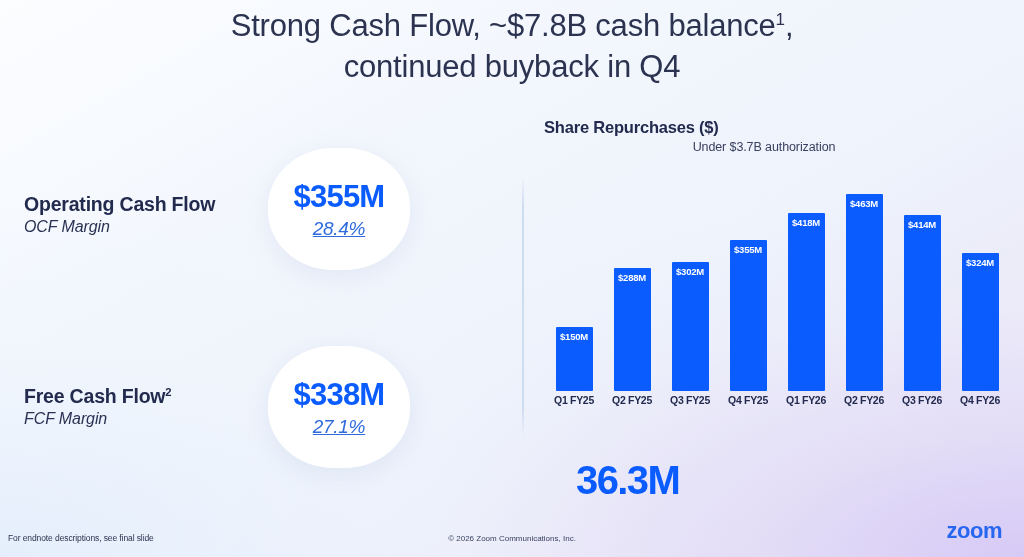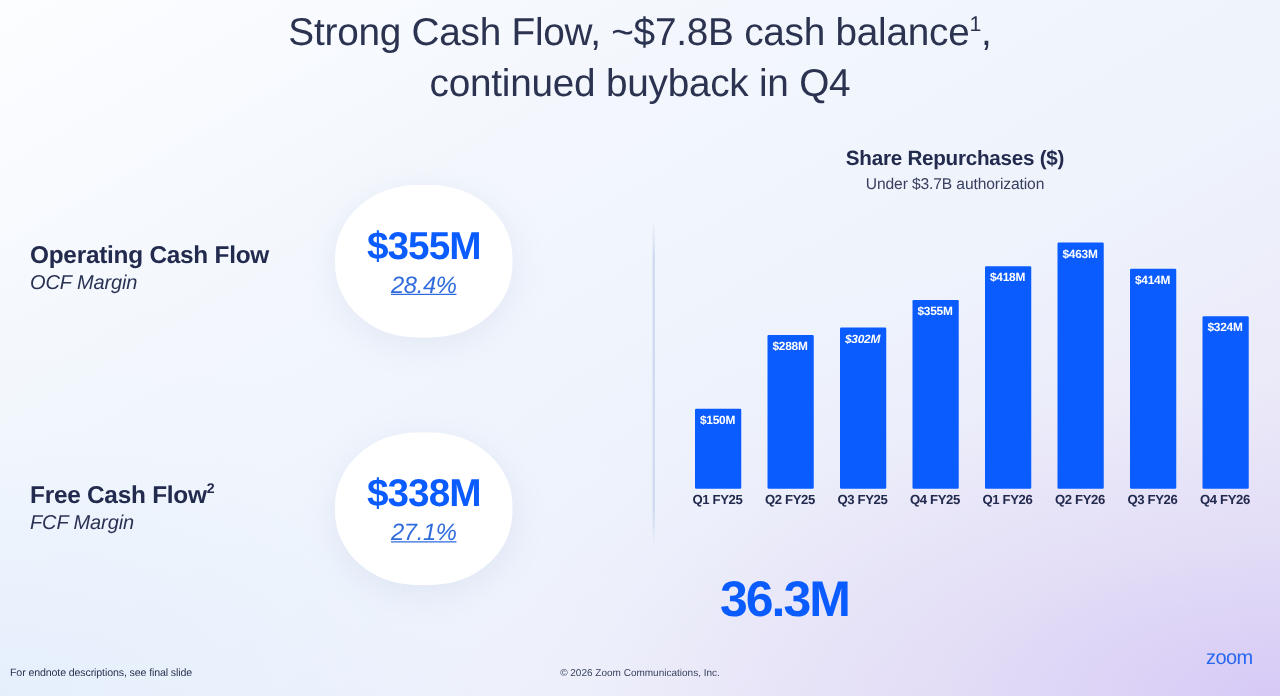--- a/index.html
+++ b/index.html
@@ -71,21 +71,21 @@
   .divider{
     position:absolute; left:522px; top:176px;
     width:2px; height:262px;
     background:linear-gradient(to bottom, rgba(209,221,242,0) 0%, rgba(205,218,240,0.95) 12%, rgba(205,218,240,0.95) 88%, rgba(209,221,242,0) 100%);
     border-radius:2px;
   }
 
   
   .chart-wrap{ position:absolute; left:530px; top:118px; width:494px; height:310px; }
   .chart-title{
-    text-align:center; width:440px; margin-left:14px;
+    width:440px; margin-left:14px;
     font-size:16.5px; font-weight:bold; color:#222a4e; letter-spacing:-0.2px;
   }
   .chart-sub{
     text-align:center; width:440px; margin-left:14px;
     font-size:12.5px; color:#39405f; margin-top:3px; letter-spacing:-0.1px;
   }
 
   .plot{
     position:absolute; left:22px; top:60px;
     width:450px; height:240px;
@@ -138,21 +138,21 @@
   .footnote{
     position:absolute; left:8px; top:533px;
     font-size:8.5px; color:#2b3350; letter-spacing:-0.1px;
   }
   .copyright{
     position:absolute; left:0; top:534px; width:1024px; text-align:center;
     font-size:8px; color:#3a4260;
   }
   .logo{
     position:absolute; right:22px; top:518px;
-    font-size:16px; font-weight:normal; color:#2767f0;
+    font-size:22px; font-weight:bold; color:#2767f0;
     letter-spacing:-0.5px;
   }
 </style>
 </head>
 <body>
 
 <div class="slide">
 
   <div class="title">
     <span>Strong Cash Flow, ~$7.8B cash balance</span><sup>1</sup><span>,</span><br>
@@ -194,21 +194,21 @@
             <div class="bar" style="height: 30%; background: rgb(11, 92, 255);">
               <div class="val">$150M</div>
             </div>
           </div>
           <div class="bar-col">
             <div class="bar" style="height: 57.6%; background: rgb(11, 92, 255);">
               <div class="val">$288M</div>
             </div>
           </div>
           <div class="bar-col">
-            <div class="bar" style="height: 60.4%; background: rgb(11, 92, 255); font-style: italic;">
+            <div class="bar" style="height: 60.4%; background: rgb(11, 92, 255);">
               <div class="val">$302M</div>
             </div>
           </div>
           <div class="bar-col">
             <div class="bar" style="height: 71%; background: rgb(11, 92, 255);">
               <div class="val">$355M</div>
             </div>
           </div>
           <div class="bar-col">
             <div class="bar" style="height: 83.6%; background: rgb(11, 92, 255);">

